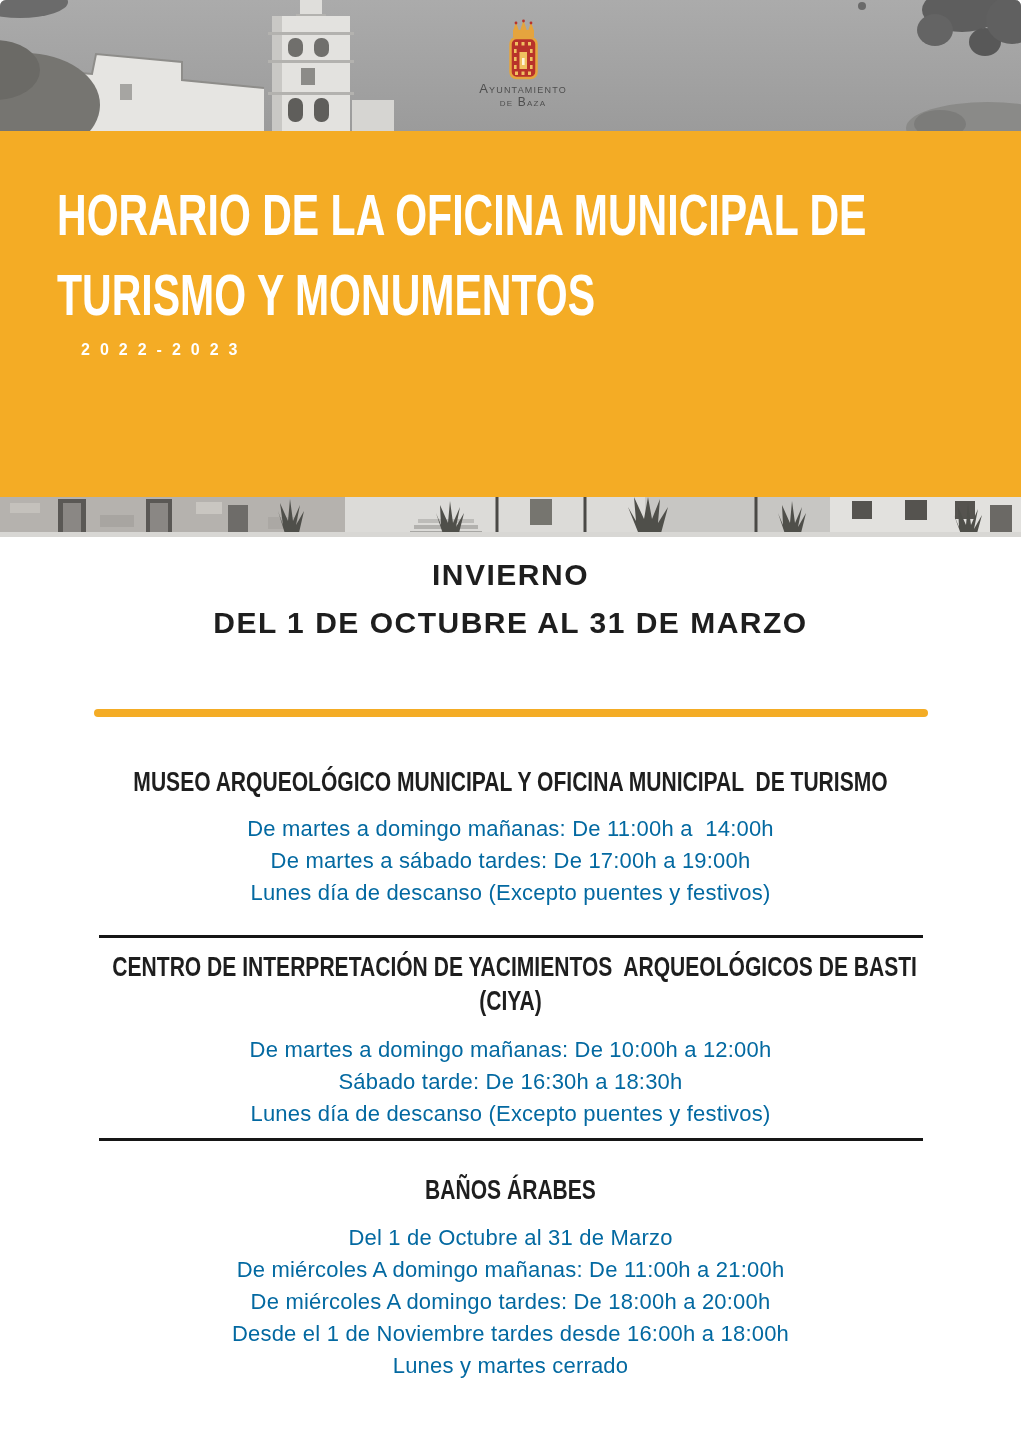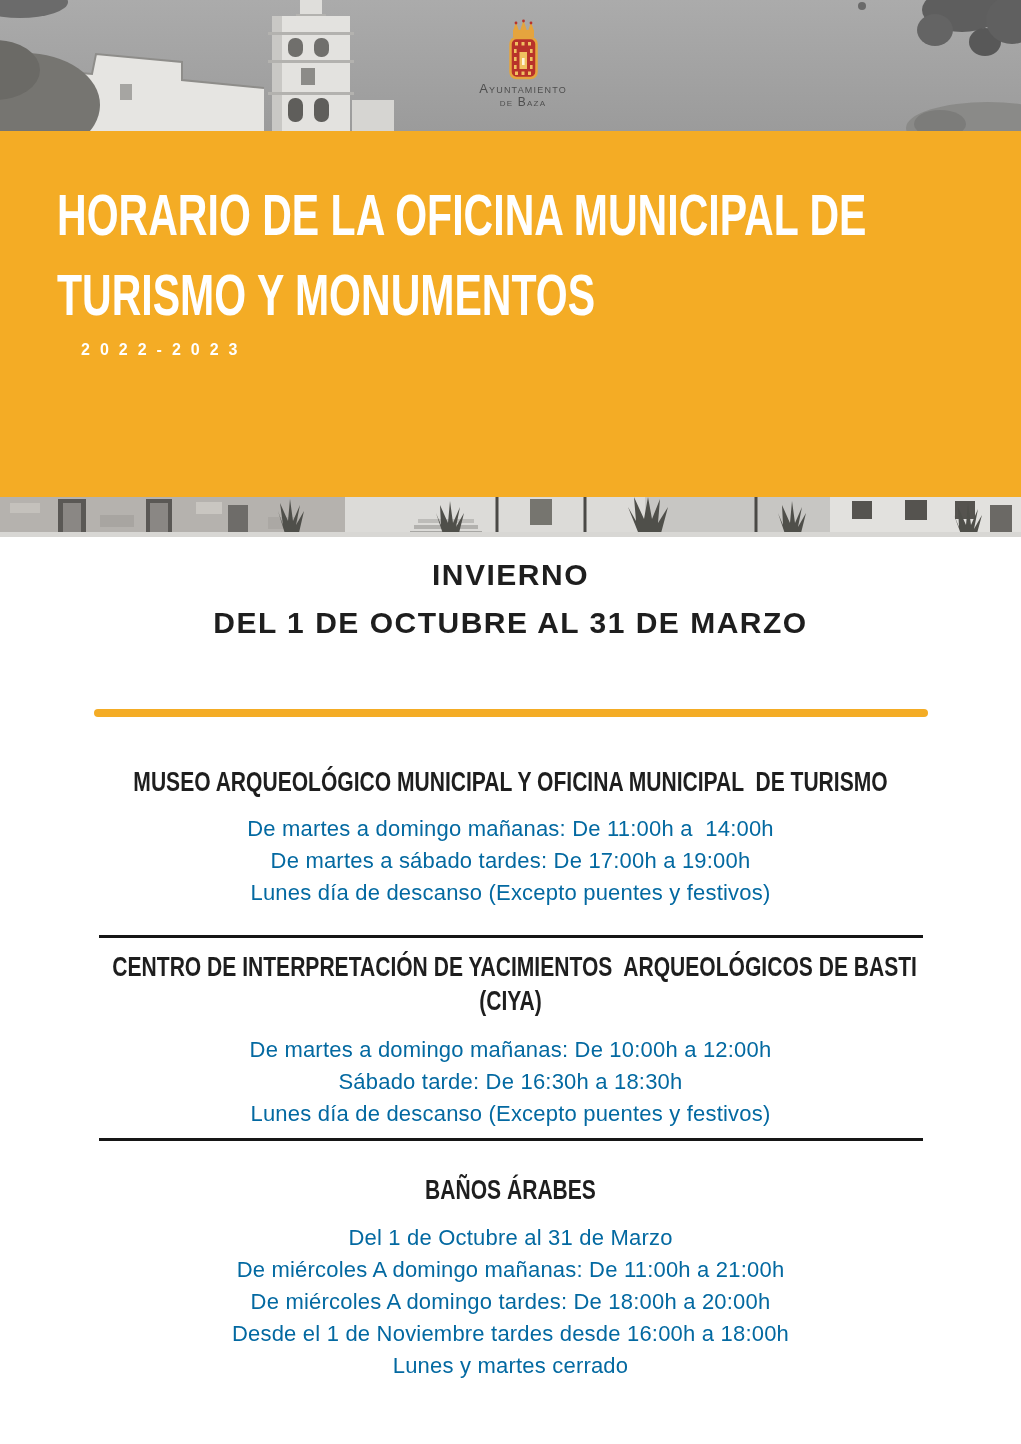--- a/index.html
+++ b/index.html
@@ -1,18 +1,18 @@
 <!DOCTYPE html>
 <html><head>
 <meta charset="utf-8">
 <style>
   html,body{margin:0;padding:0;background:#ffffff;}
   .poster{
     position:relative; width:1021px; height:1444px; overflow:hidden;
-    background:#ffffff; font-family:"Liberation Sans", sans-serif;
+    background:#ffffff; font-family:"Liberation Sans", sans-serif;border-radius:6px;
   }
   
   .photo-top{height:131px; position:relative; overflow:hidden;}
   .photo-top svg{display:block;}
   .logo-caption{font-variant:small-caps; letter-spacing:1.2px; fill:#4E4E4E;
     font-family:"Liberation Sans", sans-serif;}
   
   .banner{height:366px; background:#F4AC25; box-sizing:border-box; padding:44px 0 11px 57px;}
   .title-line{
     color:#ffffff; font-weight:700; font-size:57px; line-height:80px;

